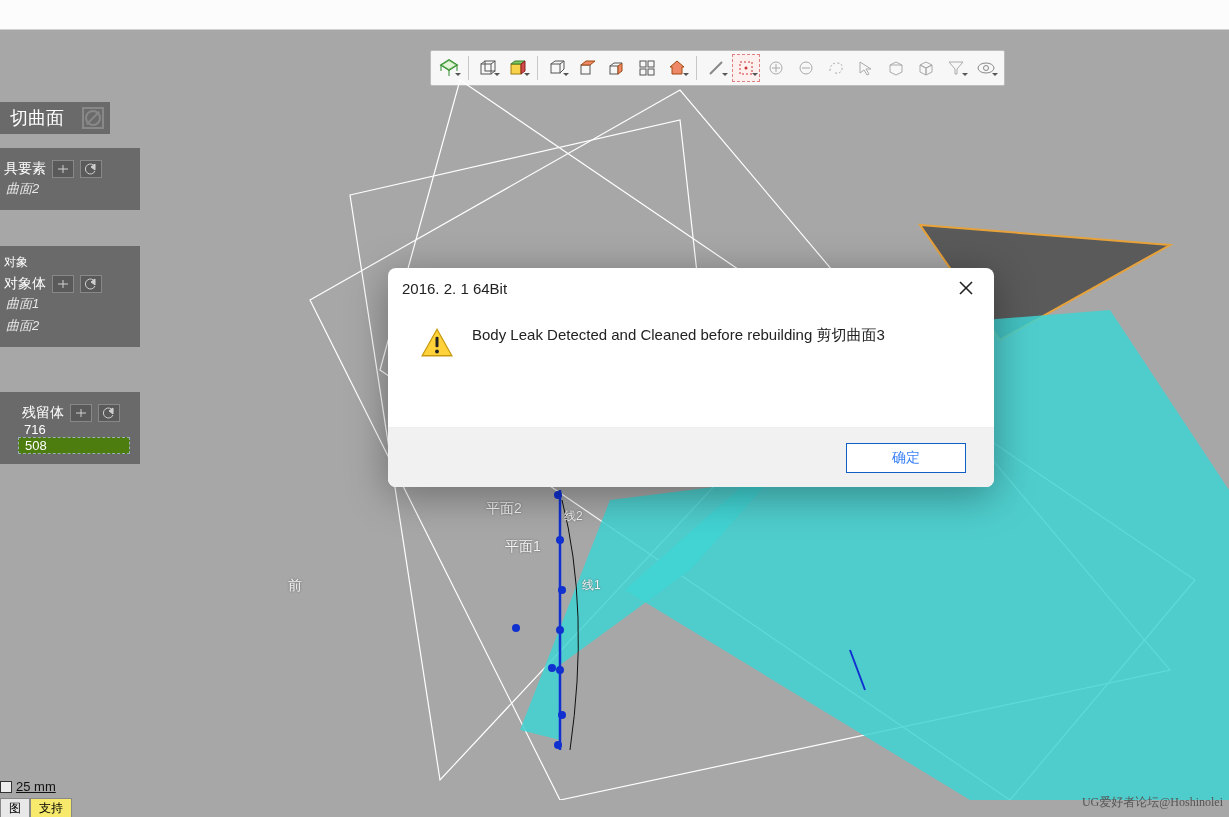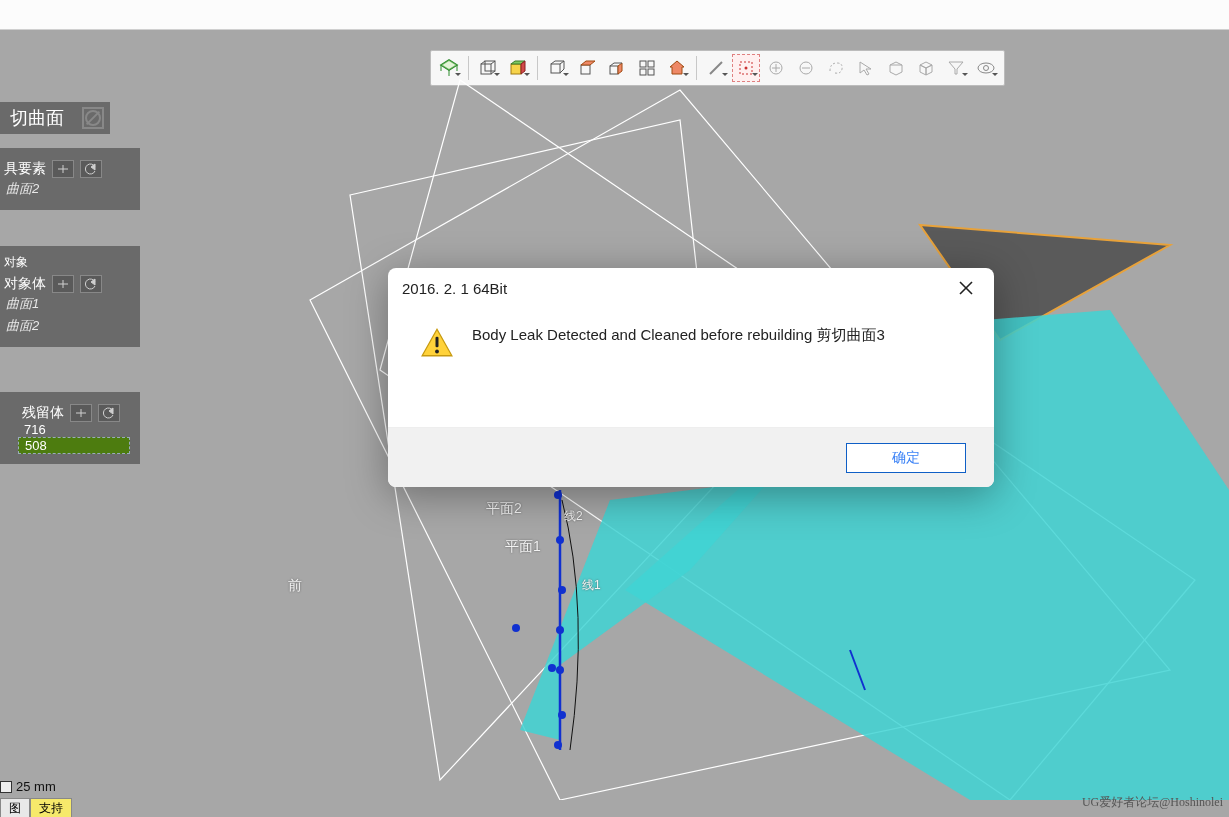--- a/index.html
+++ b/index.html
@@ -39,21 +39,21 @@
   .mini { width:22px; height:18px; background:#5a5a5a; border:1px solid #888; display:flex; align-items:center; justify-content:center; }
   .mini svg { stroke:#cfcfcf; }
   .subitem { font-size:13px; font-style:italic; color:#e8e8e8; padding:2px 0 2px 6px; }
   .pgroup .val { font-size:13px; padding-left:6px; }
   .pgroup .val.sel { background:#4d7c0f; border:1px dashed #9ab; }
 
   
   .vlabel { position:absolute; color:#f3f3f3; font-size:14px; text-shadow:0 0 2px #555; pointer-events:none; }
 
   
-  .status-left { position:absolute; left:0; bottom:23px; display:flex; align-items:center; gap:4px; color:#111; font-size:13px; font-family:monospace; }
+  .status-left { position:absolute; left:0; bottom:23px; display:flex; align-items:center; gap:4px; color:#111; font-size:13px; font-family:monospace;text-decoration:underline; }
   .status-left .sq { width:12px; height:12px; border:1px solid #333; background:#eee; }
 
   
   .tabs { position:absolute; left:0; bottom:0; display:flex; height:18px; align-items:flex-end; }
   .tab { font-size:12px; padding:1px 8px; border:1px solid #888; border-bottom:none; background:#e8e8e8; position:relative; top:1px; }
   .tab.active { background:#f6e96b; }
 
   
   .wm { position:absolute; right:6px; bottom:6px; font-size:12px; color:#555; font-family:"SimSun",serif; }
 

